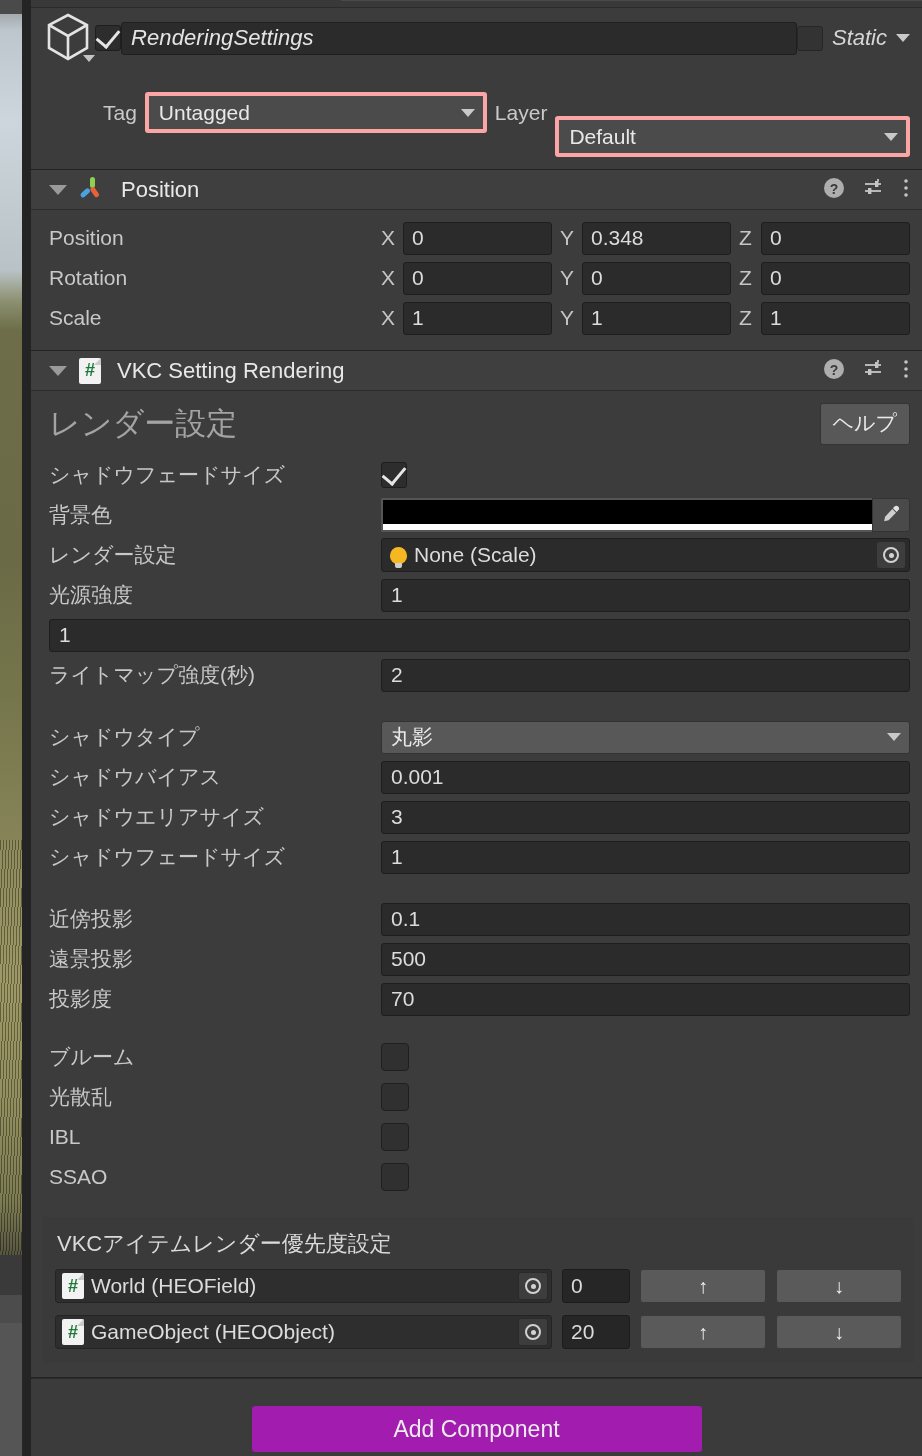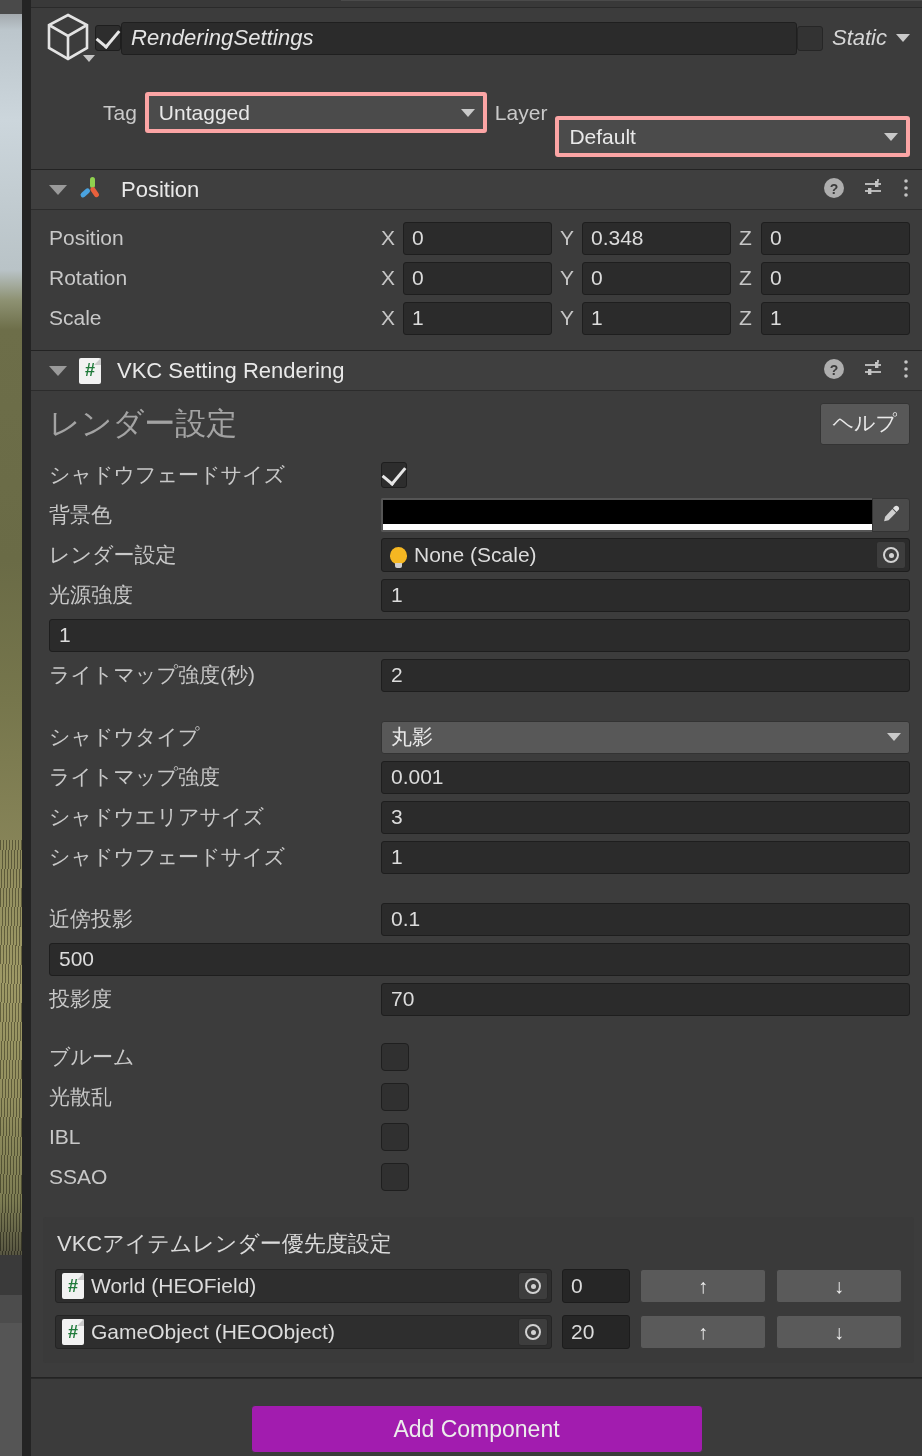--- a/index.html
+++ b/index.html
@@ -478,21 +478,21 @@
 
         <div class="vkc-row">
           <span class="lbl">シャドウタイプ</span>
           <div class="dd-flex">
             <span>丸影</span>
             <span class="caret-dn"></span>
           </div>
         </div>
 
         <div class="vkc-row">
-          <span class="lbl">ライトマップ強度</span>
+          <span class="lbl">シャドウバイアス</span>
           <div class="input-flex">
               <span>0.001</span>
             </div>
         </div>
 
         <div class="vkc-row">
           <span class="lbl">シャドウエリアサイズ</span>
           <div class="input-flex">
               <span>3</span>
             </div>
@@ -508,20 +508,21 @@
         <div class="spacer-20"></div>
 
         <div class="vkc-row">
           <span class="lbl">近傍投影</span>
           <div class="input-flex">
               <span>0.1</span>
             </div>
         </div>
 
         <div class="vkc-row">
+          <span class="lbl">遠景投影</span>
           <div class="input-flex">
               <span>500</span>
             </div>
         </div>
 
         <div class="vkc-row">
           <span class="lbl">投影度</span>
           <div class="input-flex">
               <span>70</span>
             </div>

